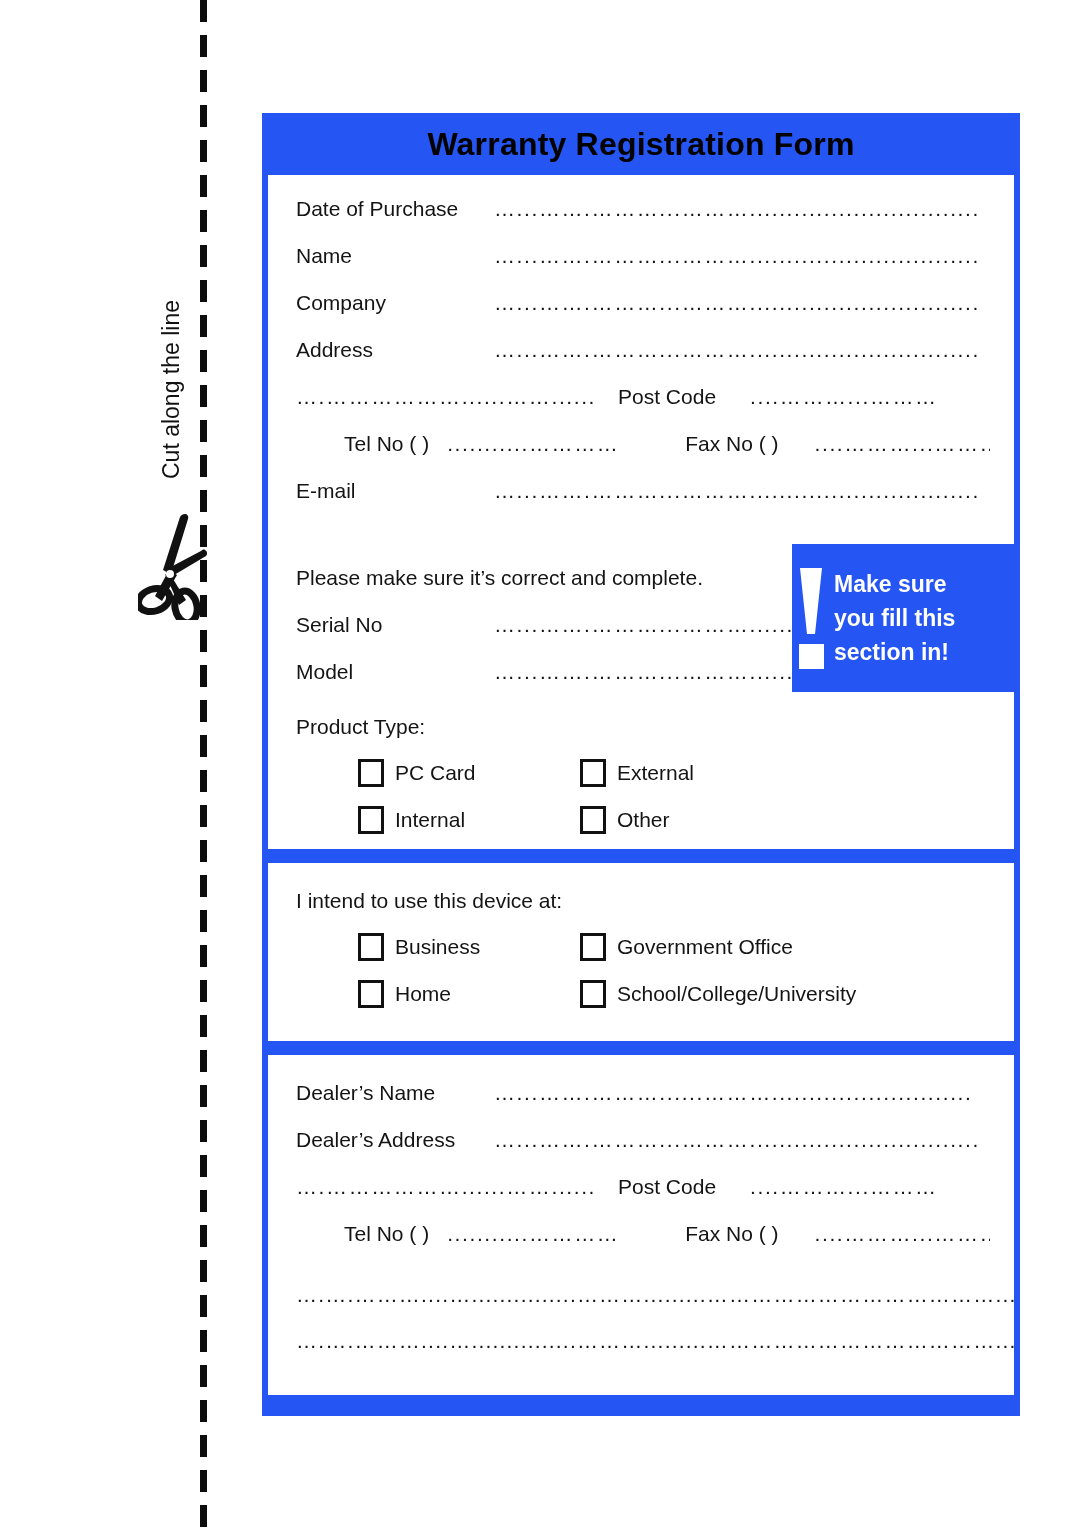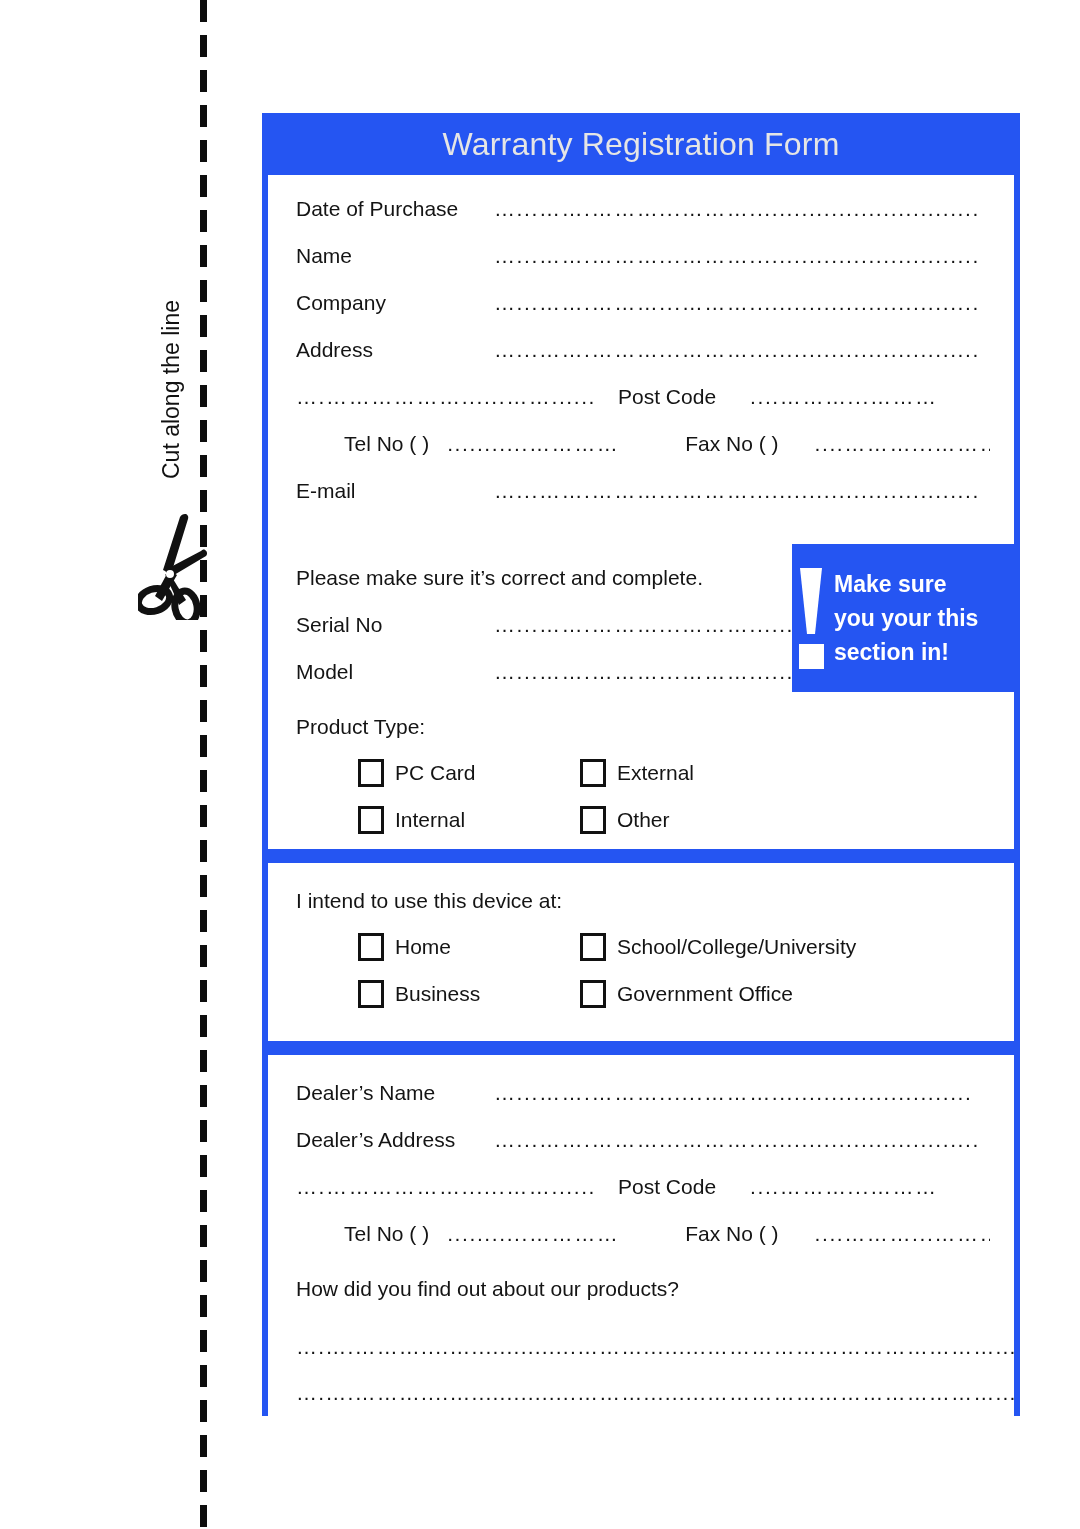--- a/index.html
+++ b/index.html
@@ -55,22 +55,22 @@
     position: absolute;
     left: 262px;
     top: 113px;
     width: 758px;
     height: 1303px;
     background: #2555f2;
     box-sizing: border-box;
     padding: 0;
   }
   .banner {
-    color: #e5e5e5;
-    font-weight: normal;
+    color: #000000;
+    font-weight: bold;
     background: #2555f2;
   }
   #form-title {
     height: 62px;
     line-height: 62px;
     text-align: center;
     font-size: 32px;
     letter-spacing: .2px;
   }
   #vital-banner {
@@ -316,50 +316,50 @@
       </div>
     </div>
 
     <div id="callout">
       <svg id="callout-bang" viewBox="0 0 30 104" xmlns="http://www.w3.org/2000/svg">
         <polygon points="4,2 26,2 19,68 11,68" fill="#ffffff"></polygon>
         <rect x="3" y="78" width="25" height="25" fill="#ffffff"></rect>
       </svg>
       <div id="callout-text">
         <div>Make  sure</div>
-        <div>you your this</div>
+        <div>you fill this</div>
         <div>section in!</div>
       </div>
     </div>
   </div>
 
   <div class="divider"></div>
 
   <div class="white-panel">
     <div class="rows" style="padding-top:26px;padding-bottom:24px;">
       <div class="group-title">I intend to use this device at:</div>
       <div class="cb-grid">
         <div class="cb-line">
           <div class="cb-item col1">
             <span class="cb-box"></span>
-            <span class="cb-label">Home</span>
+            <span class="cb-label">Business</span>
           </div>
           <div class="cb-item">
             <span class="cb-box"></span>
-            <span class="cb-label">School/College/University</span>
+            <span class="cb-label">Government Office</span>
           </div>
         </div>
         <div class="cb-line">
           <div class="cb-item col1">
             <span class="cb-box"></span>
-            <span class="cb-label">Business</span>
+            <span class="cb-label">Home</span>
           </div>
           <div class="cb-item">
             <span class="cb-box"></span>
-            <span class="cb-label">Government Office</span>
+            <span class="cb-label">School/College/University</span>
           </div>
         </div>
       </div>
     </div>
   </div>
 
   <div class="divider"></div>
 
   <div class="white-panel">
     <div class="rows" style="padding-top:26px;padding-bottom:20px;">
@@ -376,20 +376,19 @@
         <span class="pc">Post Code</span>
         <span class="seg2">....………...………</span>
       </div>
       <div class="row row-tel">
         <span class="t-lbl">Tel  No (    )</span>
         <span class="t-dots">...........…………</span>
         <span class="f-lbl">Fax No (    )</span>
         <span class="f-dots">....………...………</span>
       </div>
 
-      <div class="question" style="margin-top:8px;">How did you find out about our products?</div>
 
       <div class="free-line" style="margin-top:14px;">….….………....…...............……….........…………………………………....….……</div>
       <div class="free-line">….….………....…...............……….........…………………………………....….……</div>
     </div>
   </div>
 
 </div>
 
 </body></html>

